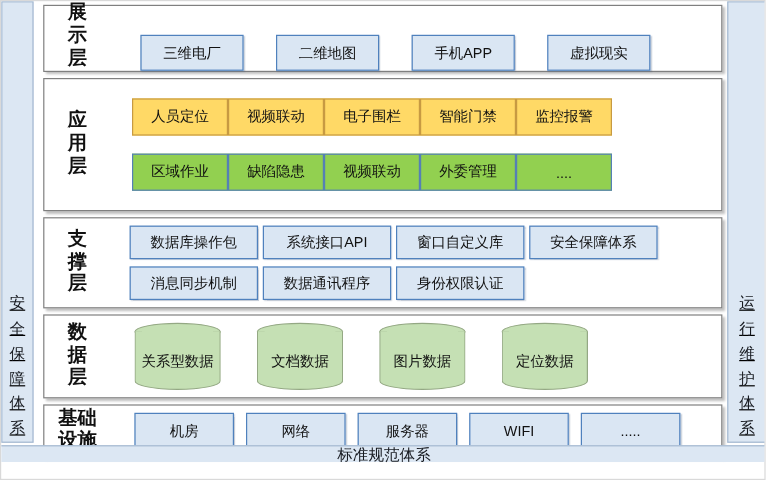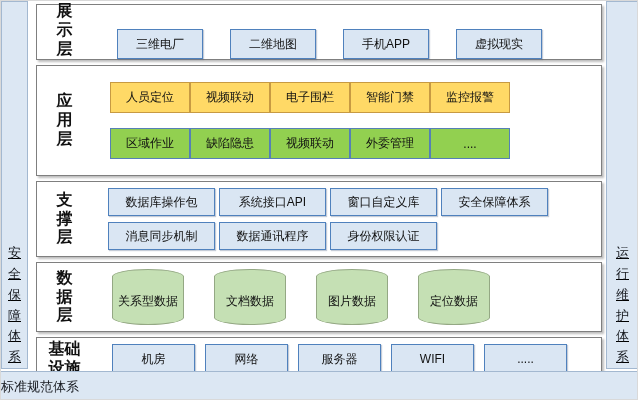--- a/index.html
+++ b/index.html
@@ -7,23 +7,23 @@
   .stage{position:relative;width:638px;height:400px;background:#fff;overflow:hidden;
          border:1px solid #d9d9d9;box-sizing:border-box;}
   
   .sidebar{position:absolute;top:0;height:368px;background:var(--bar-bg);
            border:1px solid var(--bar-border);box-sizing:border-box;
            display:flex;align-items:flex-end;justify-content:center;text-decoration:underline;}
   .sidebar.left{left:0;width:27px;}
   .sidebar.right{left:605px;width:33px;}
   .vtext{display:inline-block;width:1em;word-break:break-all;line-height:1.6;
          font-size:13px;color:#16191f;text-align:center;}
-  .bottombar{position:absolute;left:0;top:370px;width:638px;height:30px;
+  .bottombar{position:absolute;left:0;top:370px;width:638px;height:14px;
              background:var(--bar-bg);border-top:1px solid var(--bar-border);
-             box-sizing:border-box;display:flex;align-items:center;
+             box-sizing:border-box;display:flex;align-items:center;justify-content:center;
              font-size:13px;color:#16191f;}
   
   .main{position:absolute;left:35px;top:3px;width:566px;display:flex;flex-direction:column;}
   .layer{background:#fff;border:1px solid var(--layer-border);box-sizing:border-box;
          box-shadow:2px 2px 2px rgba(110,110,110,.45);display:flex;align-items:stretch;}
   .layer + .layer{margin-top:5px;}
   .layer-presentation{height:56px;align-items:flex-end;}
   .layer-application{height:111px;}
   .layer-support{height:76px;}
   .layer-data{height:70px;}

